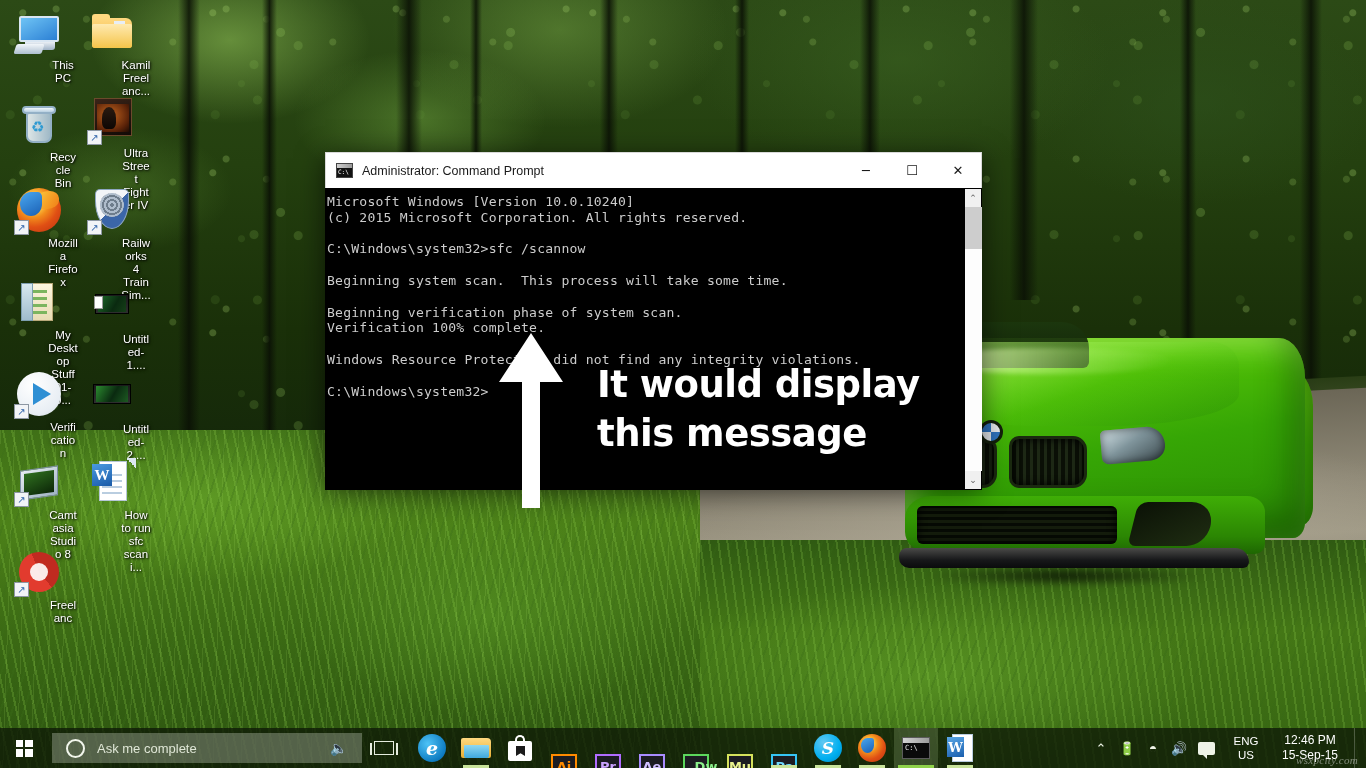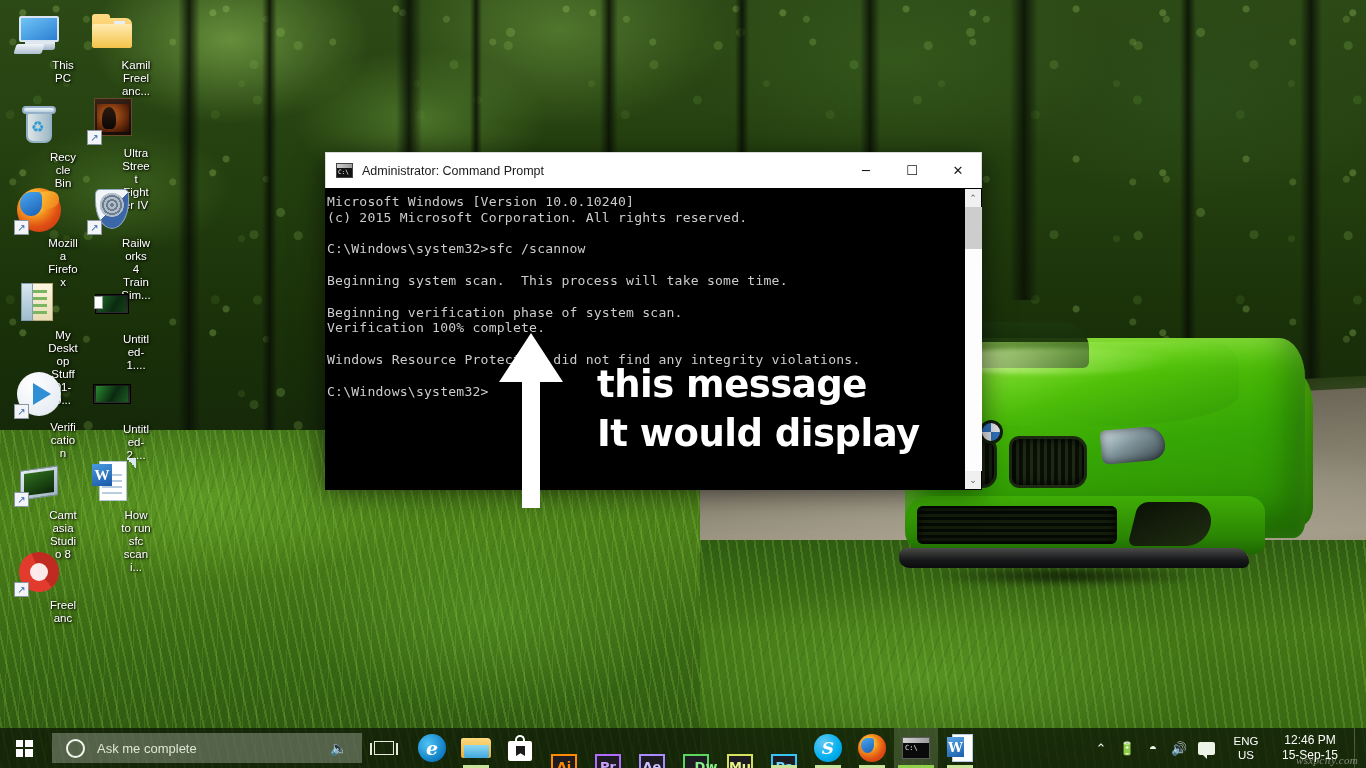--- a/index.html
+++ b/index.html
@@ -607,22 +607,22 @@
       <div class="sb-arrow">⌄</div>
     </div>
   </div>
 </div>
 
 <div id="annotation">
   <svg width="1366" height="768" style="position:absolute;left:0;top:0;">
     <polygon points="531,333 563,382 540,382 540,508 522,508 522,382 499,382" fill="#ffffff"></polygon>
   </svg>
   <div id="anno-text">
+    <div>It would display</div>
     <div>this message</div>
-    <div>It would display</div>
   </div>
 </div>
 
 <div id="taskbar">
   <div id="start-btn">
     <div class="winlogo">
       <span></span>
         <span></span>
         <span></span>
         <span></span>

